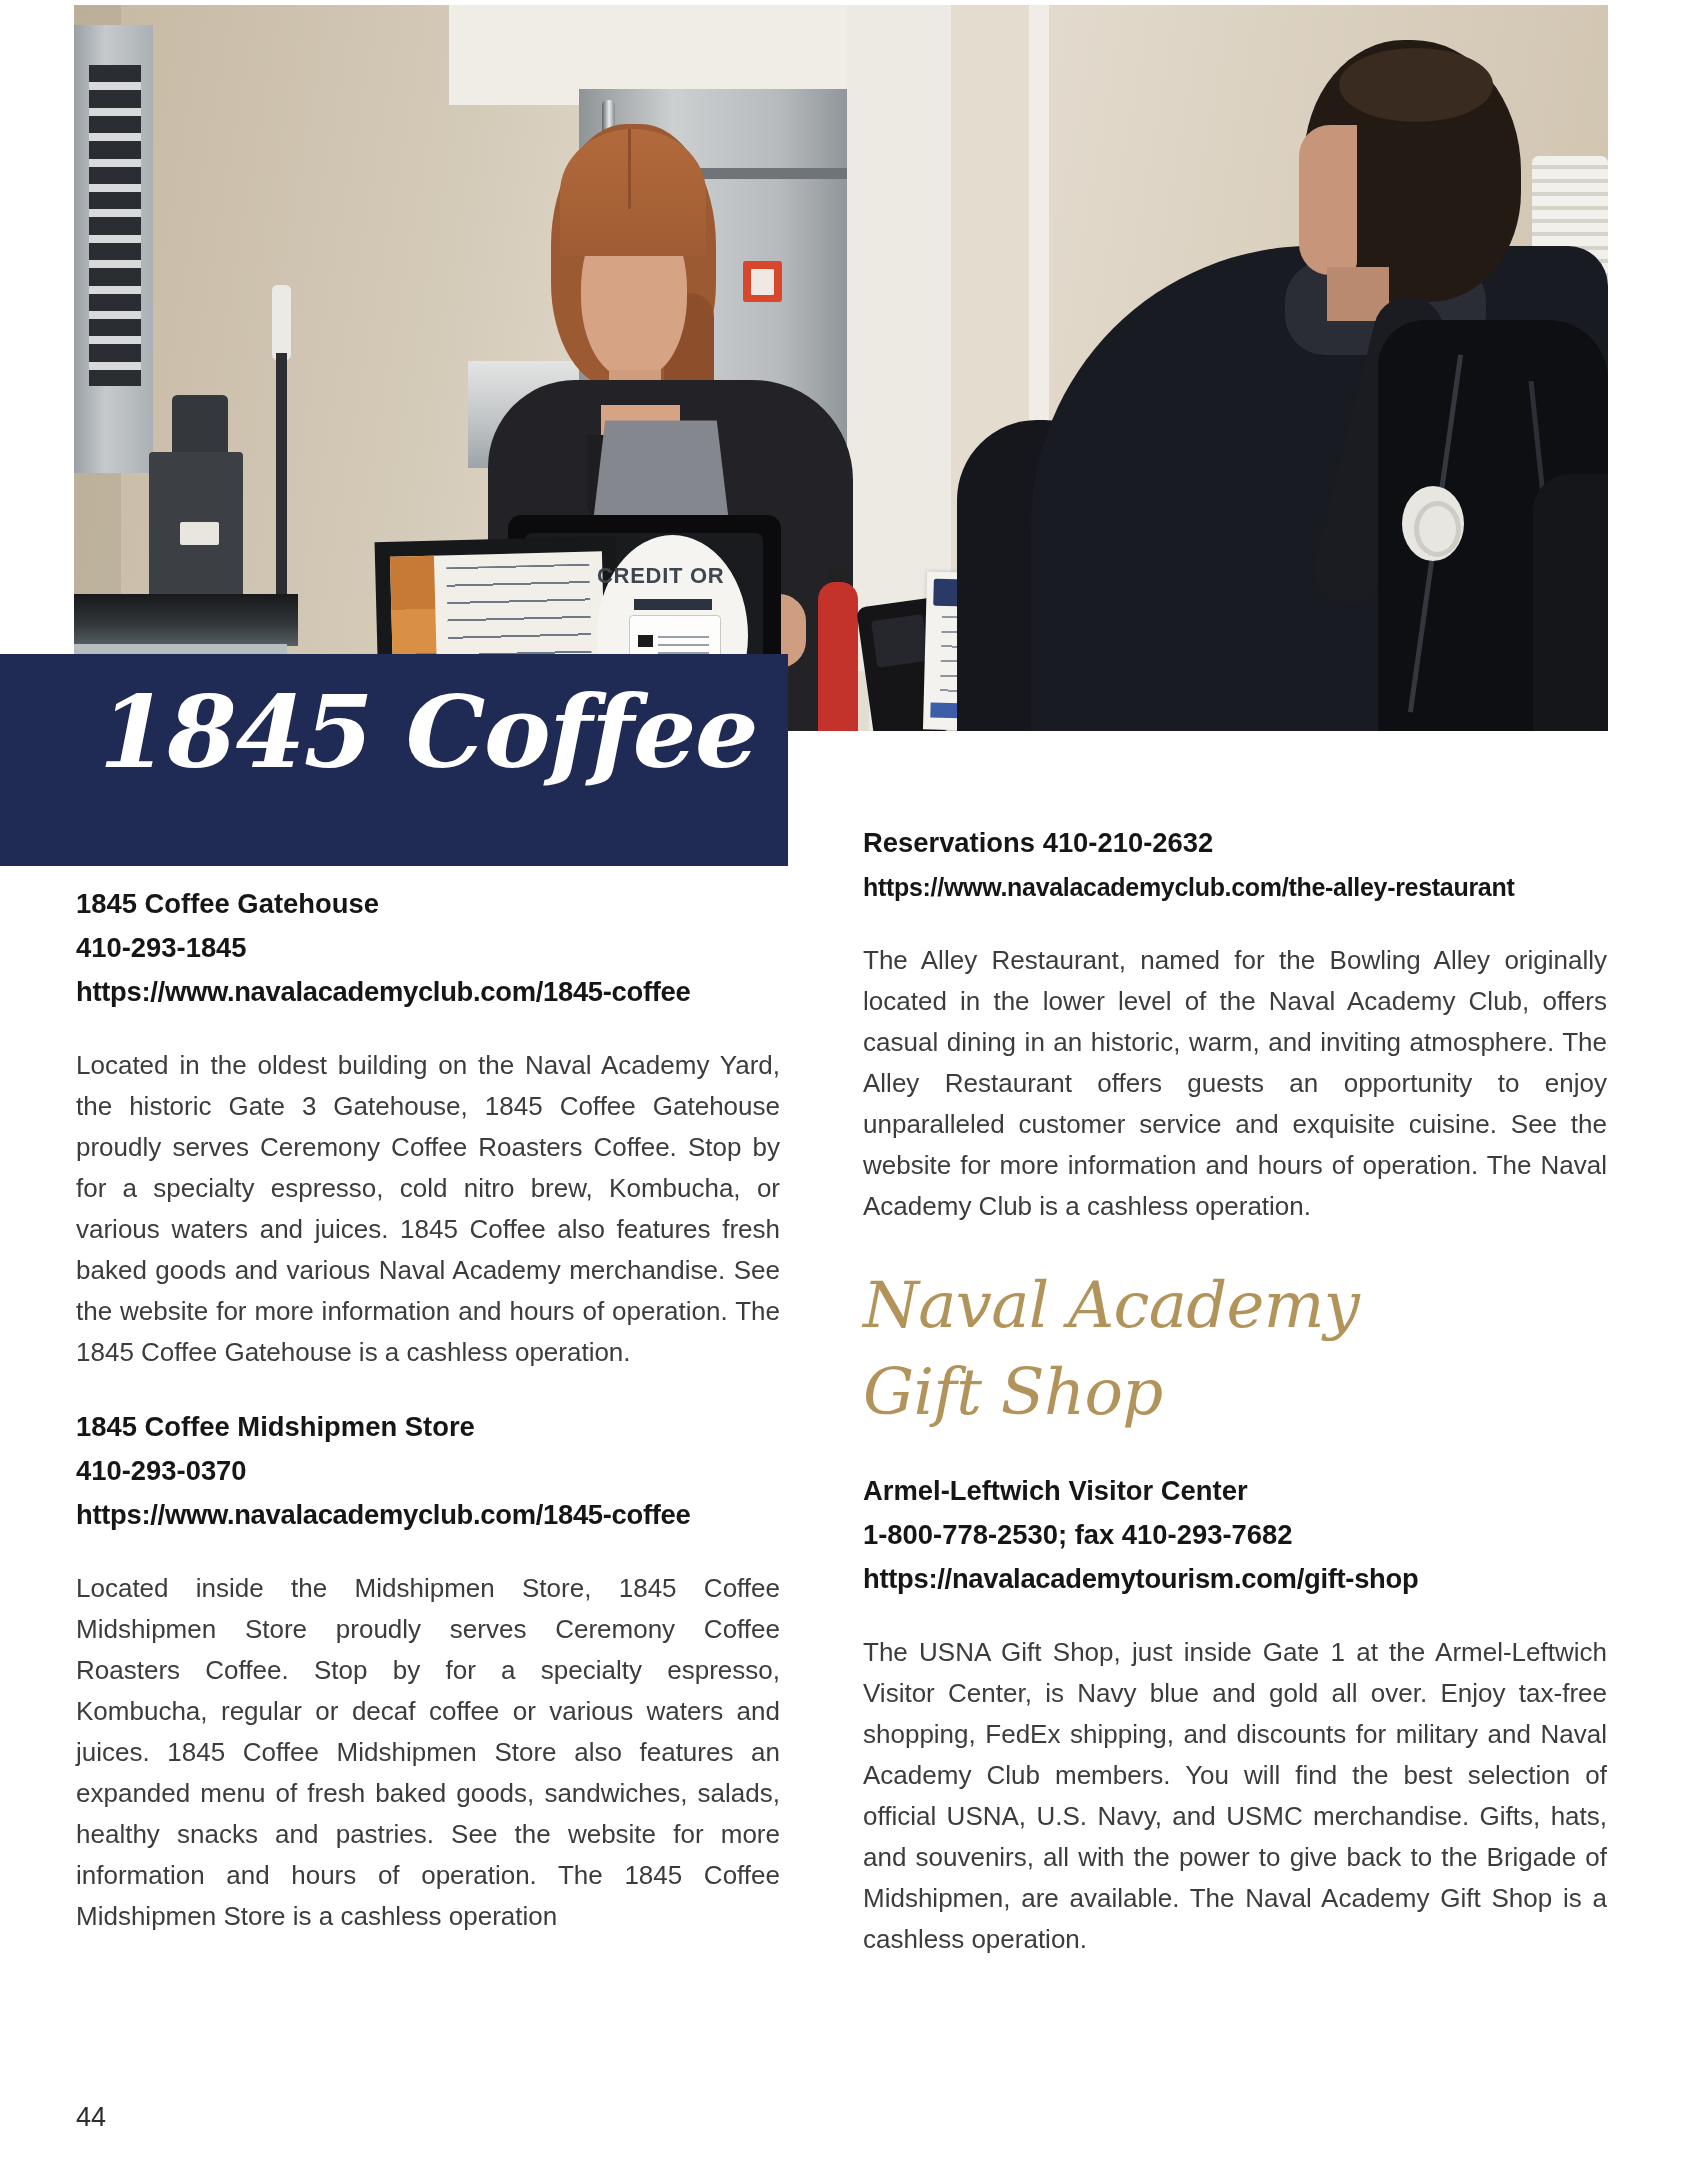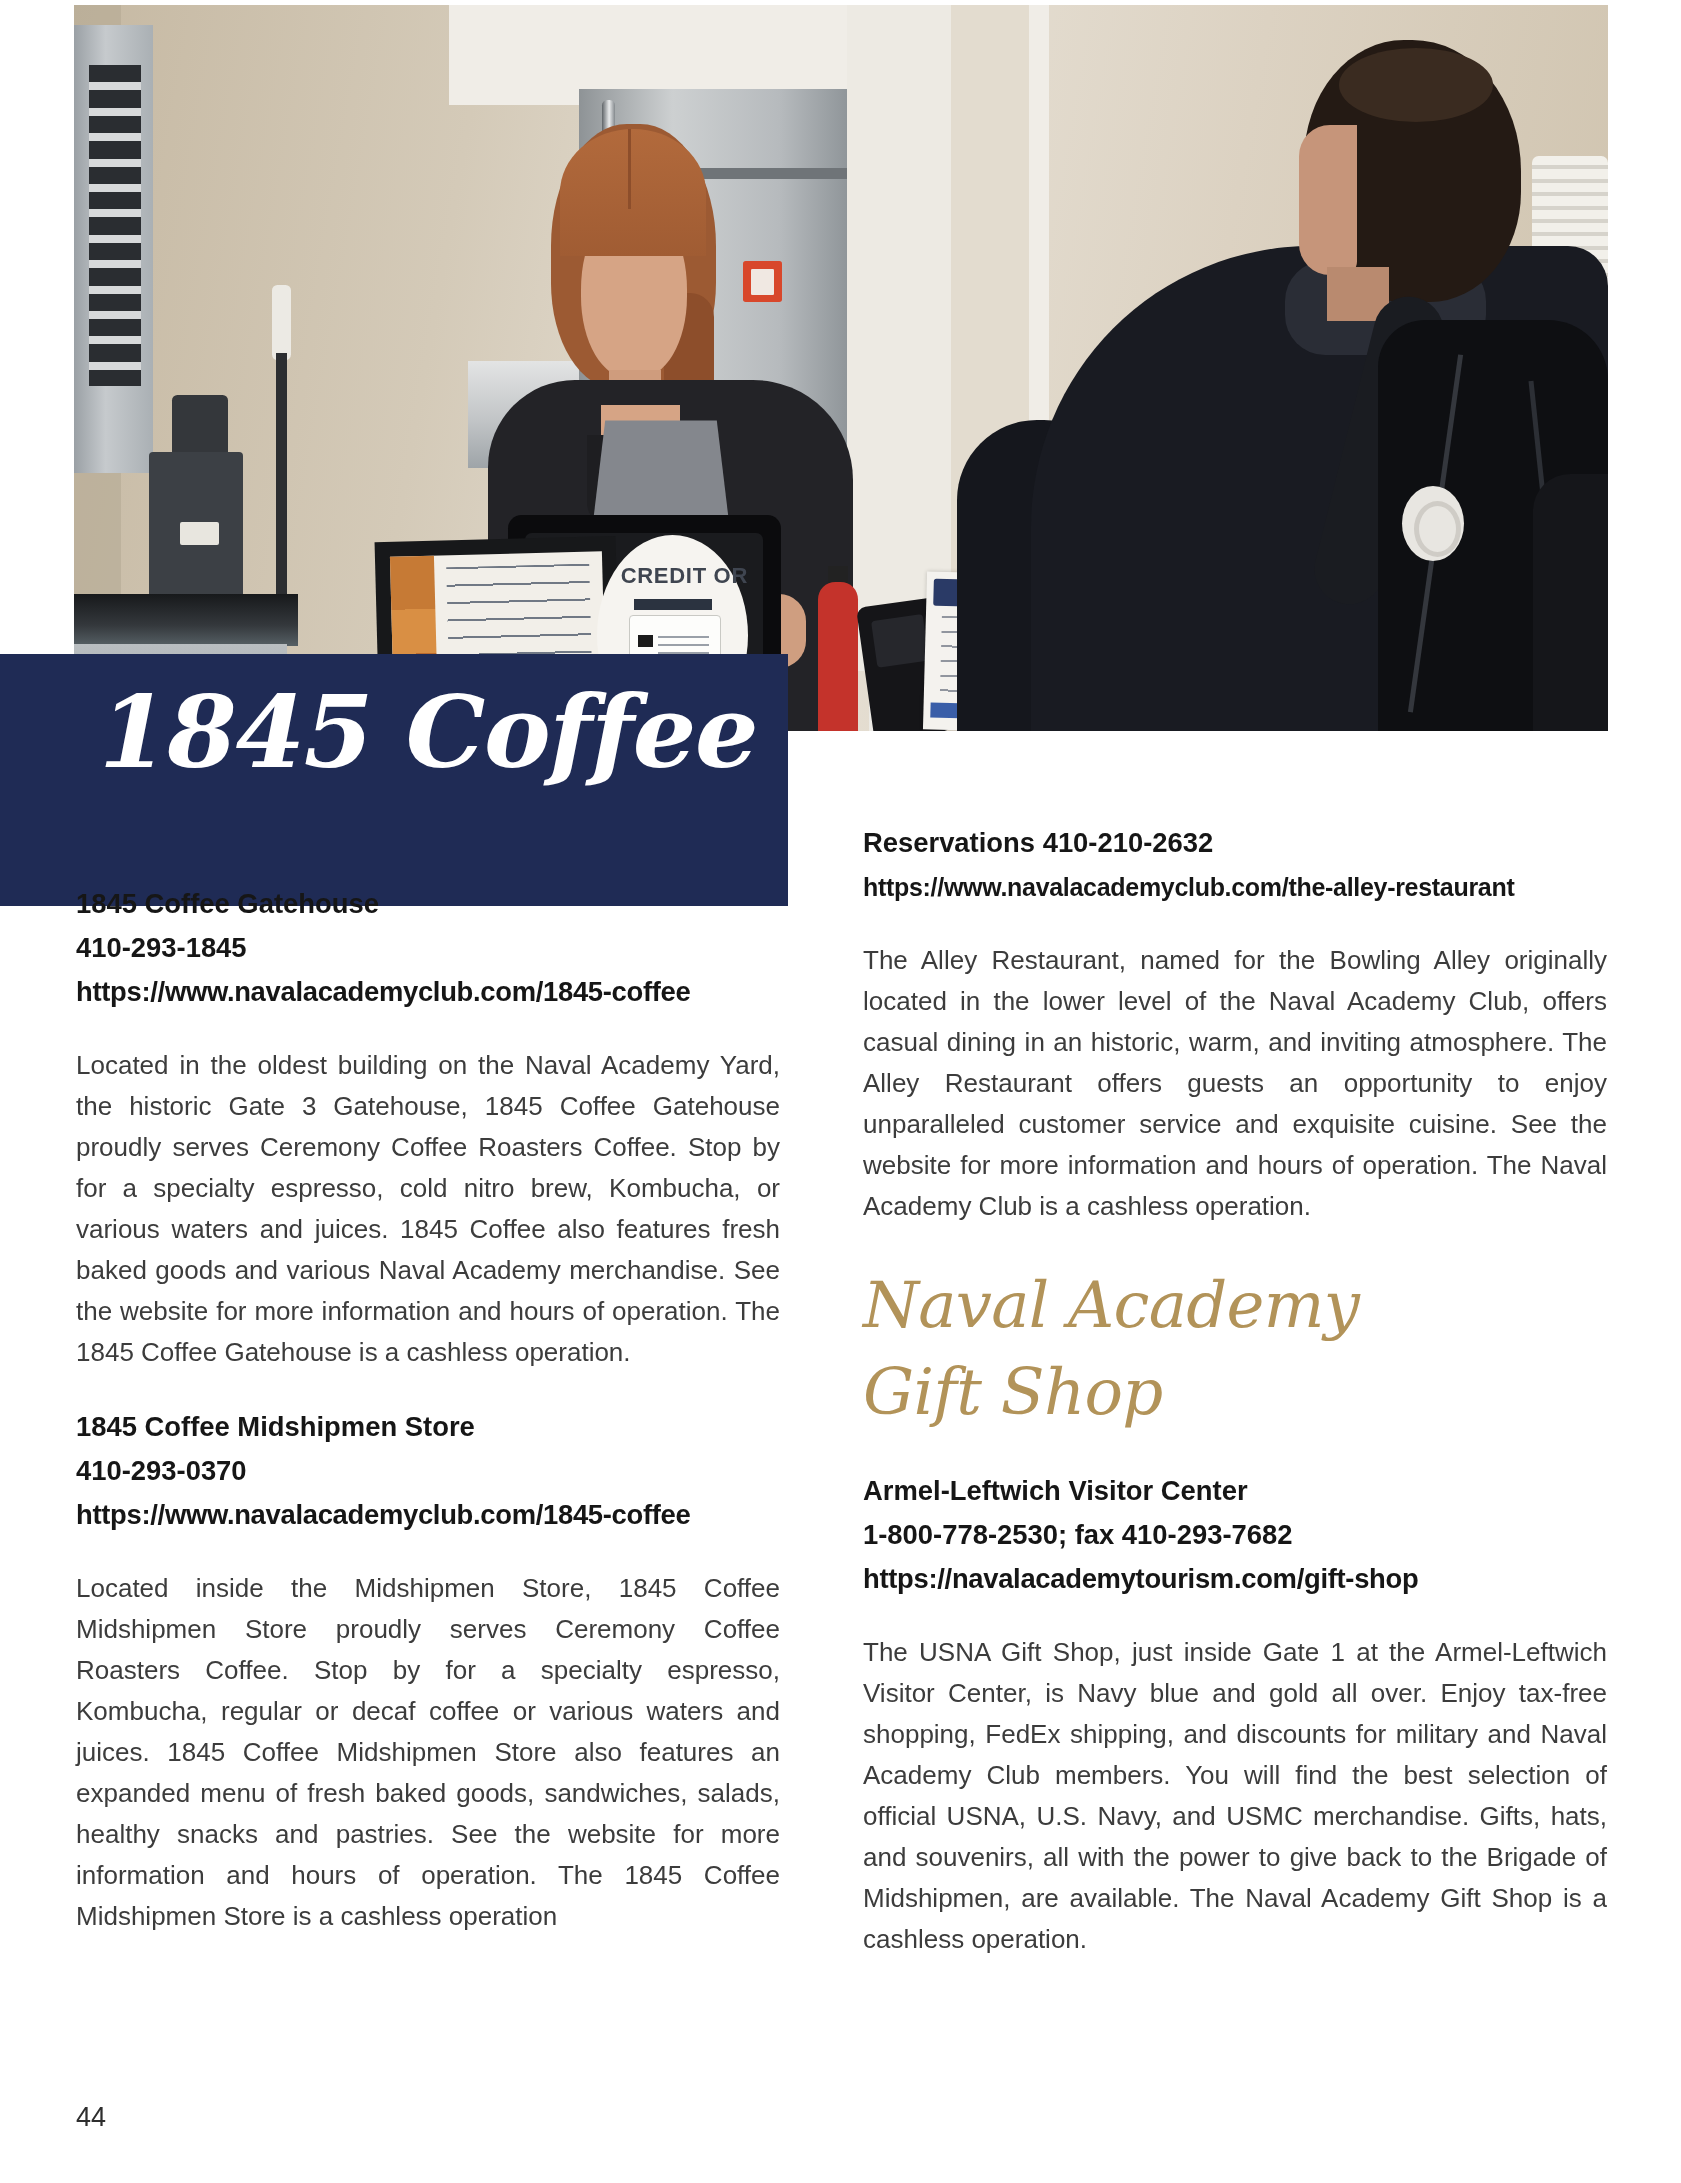--- a/index.html
+++ b/index.html
@@ -50,21 +50,21 @@
   .pos{left:434px;top:510px;width:273px;height:216px;background:#0b0b0d;border-radius:13.4px 13.4px 0 0;}
   .pos .back{left:17.4px;top:17.4px;width:238px;height:181px;background:#1a1b1e;border-radius:6.7px;}
   .pos .brand{left:0;top:175px;width:273px;text-align:center;color:#7e8084;font-size:17.4px;letter-spacing:1.3px;}
 
   .menu-board{left:303px;top:534px;width:241px;height:191px;background:#17181a;transform:rotate(-1.5deg);}
   .menu-board .paper{left:14.7px;top:14.7px;width:212px;height:177px;background:#f2efe9;}
   .menu-board .foods{left:0;top:0;width:44px;height:177px;background:linear-gradient(180deg,#c67a35 0 30%,#d98f44 30% 55%,#b96a2e 55% 80%,#c67a35 80%);}
   .menu-board .lines{left:56px;top:12px;width:143px;height:161px;
       background:repeating-linear-gradient(180deg,rgba(90,100,115,.85) 0 2px,transparent 2px 17.4px);}
   .credit-circle{left:523px;top:530px;width:151px;height:201px;background:#f6f4f0;border-radius:50%;}
-  .credit-circle .t1{left:0;top:28px;width:151px;text-align:right;color:#3f4550;font-weight:bold;font-size:22px;letter-spacing:0.7px;}
+  .credit-circle .t1{left:0;top:28px;width:151px;text-align:left;color:#3f4550;font-weight:bold;font-size:22px;letter-spacing:0.7px;}
   .credit-circle .stripe{left:37px;top:64px;width:78px;height:10.7px;background:#2b3340;}
   .credit-circle .card{left:32px;top:80px;width:90px;height:55px;background:#fdfdfb;border:1.3px solid #c9c9c4;border-radius:4px;}
   .credit-circle .chip{left:8px;top:19px;width:14.7px;height:12px;background:#1b1b1b;}
   .credit-circle .cline{left:28px;top:20px;width:51px;height:17.4px;
       background:repeating-linear-gradient(180deg,#9aa0a8 0 2px,transparent 2px 8px);}
   .credit-circle .t2{left:0;top:145px;width:151px;text-align:center;color:#3f4550;font-weight:bold;font-size:22px;letter-spacing:0.7px;}
   .tent-back{left:795px;top:635px;width:62px;height:91px;background:#eceae5;}
   .fire-ext-top{left:754px;top:561px;width:20px;height:31px;background:#222222;}
   .fire-ext{left:744px;top:577px;width:40px;height:149px;background:#c4332b;border-radius:17.4px 17.4px 0 0;}
   .card-reader{left:791px;top:597px;width:79px;height:134px;background:#151518;border-radius:9.4px;transform:rotate(-8deg);}
@@ -97,21 +97,21 @@
   .man-neck{left:1253px;top:262px;width:62px;height:54px;background:#b98a6f;}
   .backpack{left:1304px;top:315px;width:230px;height:411px;background:#0e0f12;border-radius:47px 60px 0 0;}
   .bp-strap{left:1270px;top:288px;width:70px;height:315px;background:#1a1c21;border-radius:35px;transform:rotate(14deg);}
   .bp-zip1{left:1359px;top:348px;width:5.4px;height:361px;background:#34373d;transform:rotate(8deg);}
   .bp-zip2{left:1472px;top:375px;width:5.4px;height:335px;background:#2c2f35;transform:rotate(-6deg);}
   .bp-pocket{left:1459px;top:469px;width:75px;height:257px;background:#15161a;border-radius:37px 0 0 0;}
   .cup-lid{left:1328px;top:481px;width:62px;height:75px;background:#e8e6e1;border-radius:50%;}
   .cup-lid .ring{left:12px;top:14.7px;width:37px;height:46px;background:transparent;border:5.4px solid #cfccc6;border-radius:50%;}
 
   
-  .banner{position:absolute;left:0;top:654px;width:788px;height:252px;background:#1f2b55;}
+  .banner{position:absolute;left:0;top:654px;width:788px;height:212px;background:#1f2b55;}
   .banner-title{position:absolute;left:99px;top:19px;width:669px;
       font-family:"DejaVu Serif","Liberation Serif",serif;font-style:italic;font-weight:600;
       font-size:100px;color:#ffffff;letter-spacing:-1.3px;}
 
   
   .col{position:absolute;}
   .col-left{left:76px;top:882px;width:704px;}
   .col-right{left:863px;top:788px;width:744px;}
   .contact{font-weight:bold;color:#161616;font-size:27.4px;line-height:44px;}
   .contact.url{white-space:nowrap;letter-spacing:-0.3px;}

